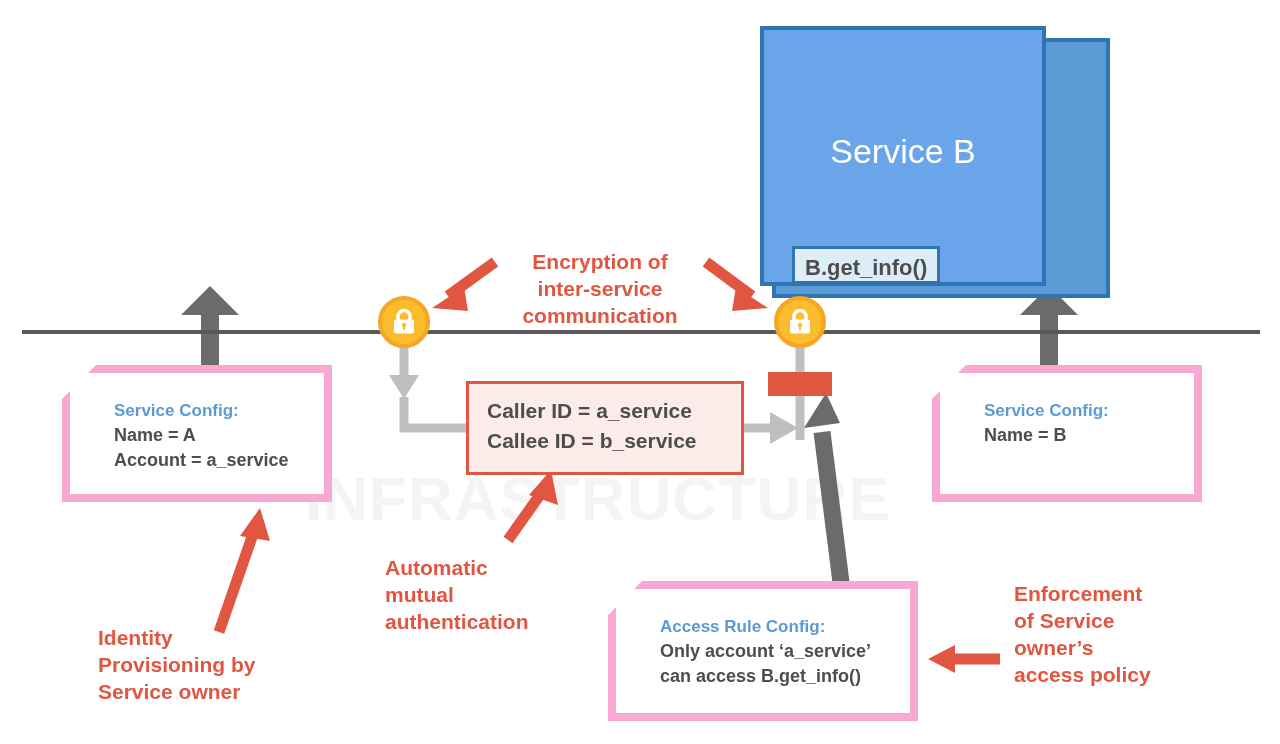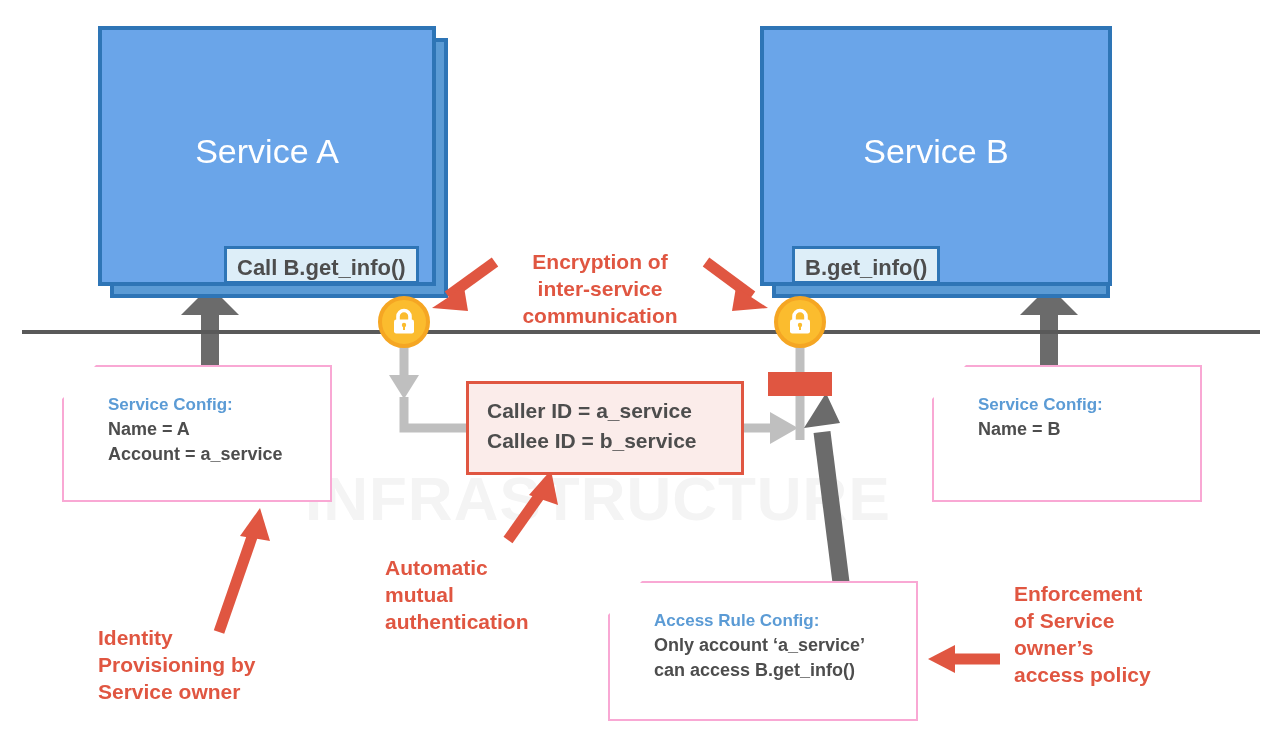--- a/index.html
+++ b/index.html
@@ -70,21 +70,21 @@
     font-weight: bold;
     line-height: 38px;
     text-align: center;
     padding: 0 10px;
     white-space: nowrap;
   }
 
   
   .note {
     background: #ffffff;
-    border: 2px solid #f9a8d4;
+    border: 8px solid #f9a8d4;
     box-sizing: border-box;
     -webkit-clip-path: polygon(34px 0, 100% 0, 100% 100%, 0 100%, 0 34px);
     clip-path: polygon(34px 0, 100% 0, 100% 100%, 0 100%, 0 34px);
   }
   .note-inner {
     position: absolute;
     left: 44px;
     top: 26px;
     right: 8px;
   }
@@ -175,31 +175,24 @@
     </g>
 
     <g>
       <path d="M 843 598 L 822 432" stroke="#6b6b6b" stroke-width="17" fill="none"></path>
       <polygon points="804,428 840,423 826,393" fill="#6b6b6b"></polygon>
     </g>
   </svg>
 
   <div class="abs infra-line"></div>
 
-  <div class="abs svc-stack" style="left:98px;top:26px;width:350px;height:272px;">
-    <div class="abs svc-card-back" style="left:12px;top:12px;width:338px;height:260px;"></div>
-    <div class="abs svc-card-front" style="left:0;top:0;width:338px;height:260px;">
-      <div class="abs svc-title" style="left:0;top:102px;">Service A</div>
-      <div class="abs svc-method" style="left:122px;top:216px;height:38px;">Call B.get_info()</div>
-    </div>
-  </div>
 
   <div class="abs svc-stack" style="left:760px;top:26px;width:350px;height:272px;">
     <div class="abs svc-card-back" style="left:12px;top:12px;width:338px;height:260px;"></div>
-    <div class="abs svc-card-front" style="left:0;top:0;width:352px;height:260px;">
+    <div class="abs svc-card-front" style="left:0;top:0;width:286px;height:260px;">
       <div class="abs svc-title" style="left:0;top:102px;">Service B</div>
       <div class="abs svc-method" style="left:28px;top:216px;height:38px;">B.get_info()</div>
     </div>
   </div>
 
   <div class="abs lock" style="left:378px;top:296px;">
     <svg width="26" height="28" viewBox="0 0 26 28">
       <path d="M7 12 V8.5 A6 6 0 0 1 19 8.5 V12" stroke="#ffffff" stroke-width="3.6" fill="none"></path>
       <rect x="3" y="11.5" width="20" height="14" rx="2.2" fill="#ffffff"></rect>
       <circle cx="13" cy="17" r="2.2" fill="#fbbc2e"></circle>

